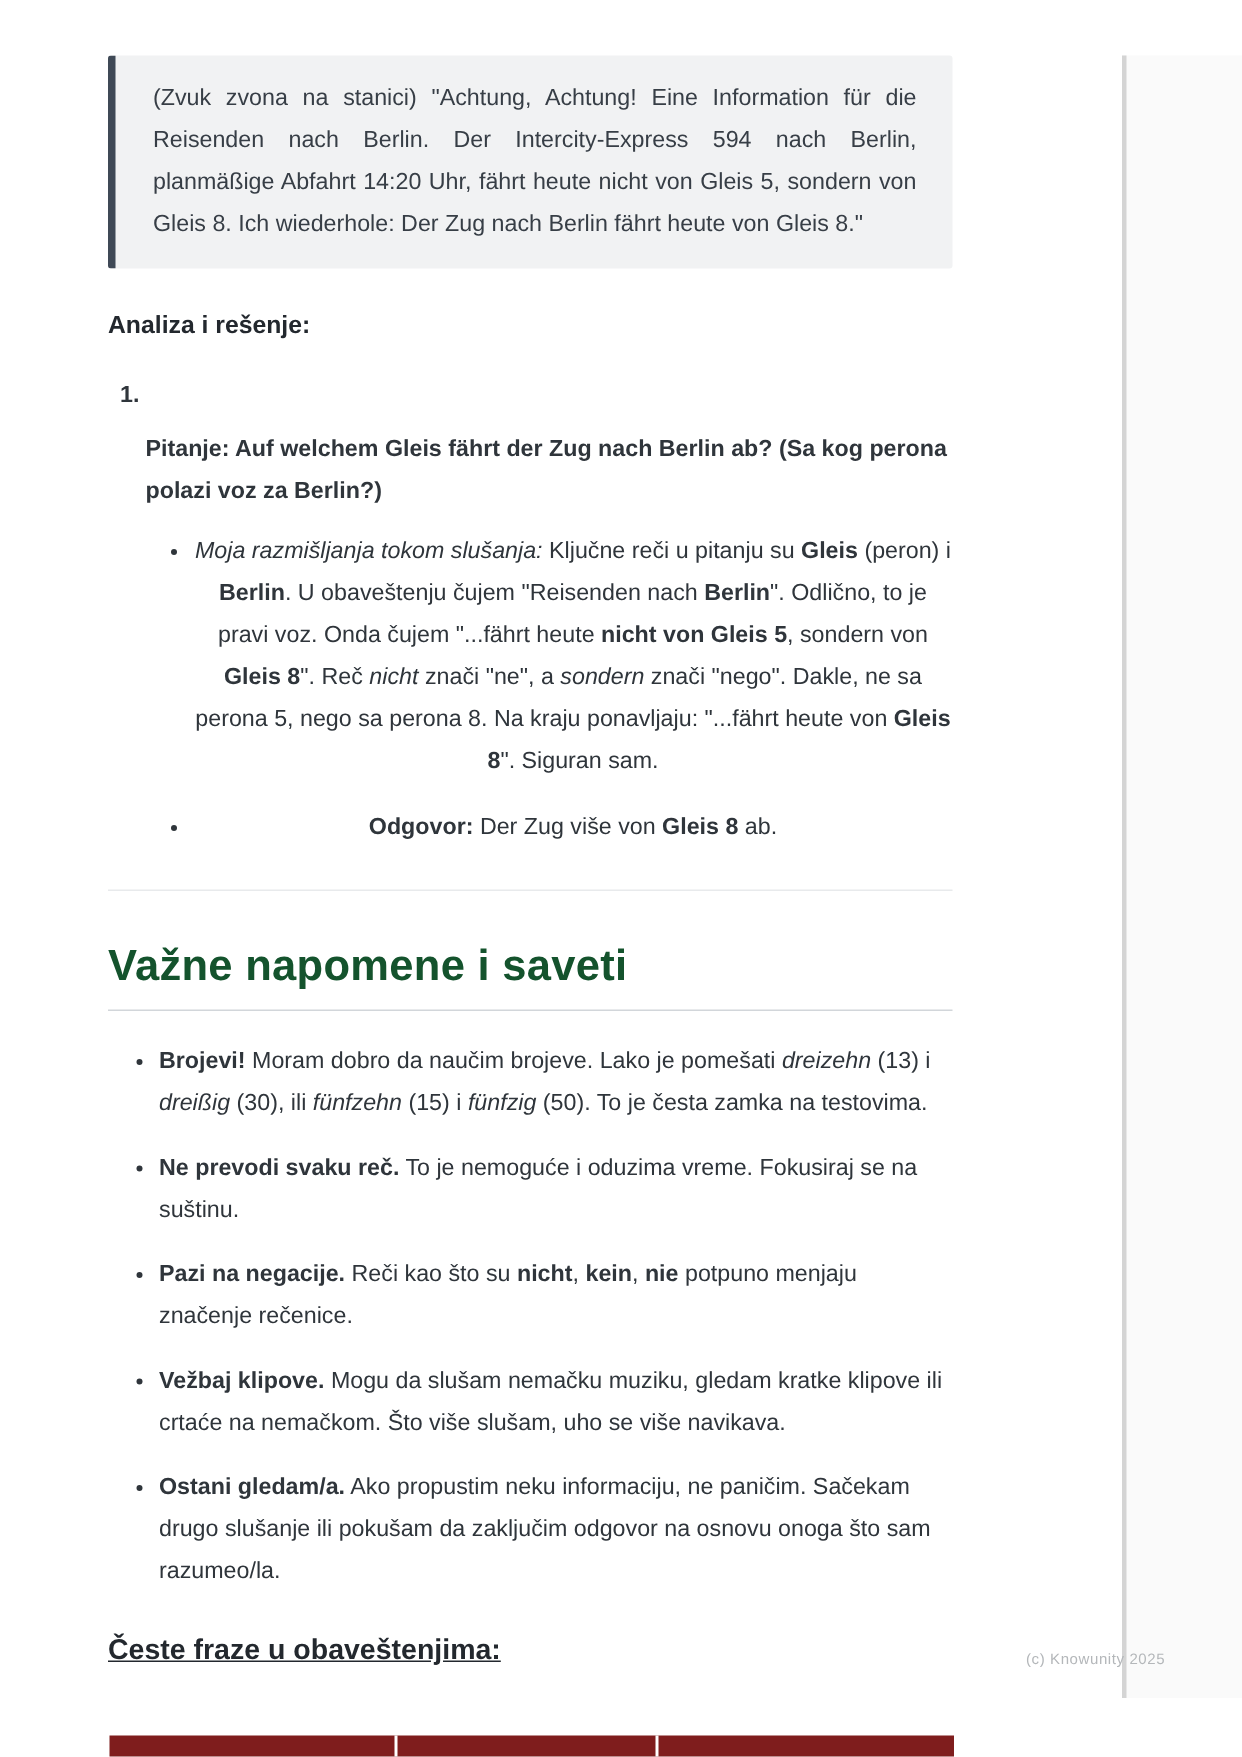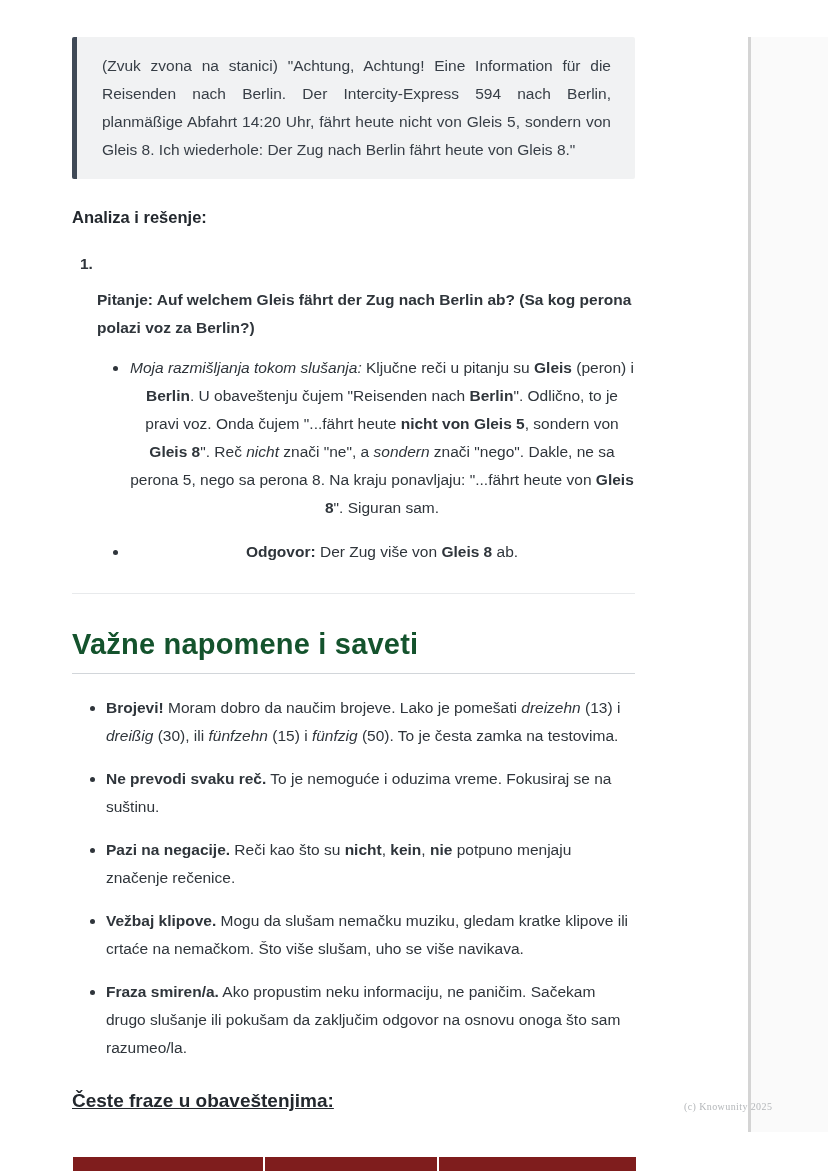--- a/index.html
+++ b/index.html
@@ -137,21 +137,20 @@
   }
   .watermark {
     position: absolute;
     left: 684px;
     top: 1101px;
     font-size: 10px;
     letter-spacing: 0.4px;
     color: #b4b7ba;
     z-index: 5;
     white-space: nowrap;
-    font-family: Liberation Serif, serif;
   }
 </style>
 </head>
 <body>
 
 <div class="content">
 
   <div class="quote">
     <div class="quote-bar"></div>
     <div class="quote-text">(Zvuk zvona na stanici) "Achtung, Achtung! Eine Information für die Reisenden nach Berlin. Der Intercity-Express 594 nach Berlin, planmäßige Abfahrt 14:20 Uhr, fährt heute nicht von Gleis 5, sondern von Gleis 8. Ich wiederhole: Der Zug nach Berlin fährt heute von Gleis 8."</div>
@@ -171,21 +170,21 @@
 
   <hr class="section-rule">
 
   <h1 class="section-title">Važne napomene i saveti</h1>
 
   <ul class="notes-bullets">
     <li><span class="b">Brojevi!</span><span> Moram dobro da naučim brojeve. Lako je pomešati </span><span class="i">dreizehn</span><span> (13) i </span><span class="i">dreißig</span><span> (30), ili </span><span class="i">fünfzehn</span><span> (15) i </span><span class="i">fünfzig</span><span> (50). To je česta zamka na testovima.</span></li>
     <li><span class="b">Ne prevodi svaku reč.</span><span> To je nemoguće i oduzima vreme. Fokusiraj se na suštinu.</span></li>
     <li><span class="b">Pazi na negacije.</span><span> Reči kao što su </span><span class="b">nicht</span><span>, </span><span class="b">kein</span><span>, </span><span class="b">nie</span><span> potpuno menjaju značenje rečenice.</span></li>
     <li><span class="b">Vežbaj klipove.</span><span> Mogu da slušam nemačku muziku, gledam kratke klipove ili crtaće na nemačkom. Što više slušam, uho se više navikava.</span></li>
-    <li><span class="b">Fraza smiren/a.</span><span> Ako propustim neku informaciju, ne paničim. Sačekam drugo slušanje ili pokušam da zaključim odgovor na osnovu onoga što sam razumeo/la.</span></li>
+    <li><span class="b">Ostani gledam/a.</span><span> Ako propustim neku informaciju, ne paničim. Sačekam drugo slušanje ili pokušam da zaključim odgovor na osnovu onoga što sam razumeo/la.</span></li>
   </ul>
 
   <div class="phrases-heading">Česte fraze u obaveštenjima:</div>
 
   <table class="phrases">
     <colgroup>
         <col class="c1">
         <col class="c2">
         <col class="c3">
       </colgroup>

